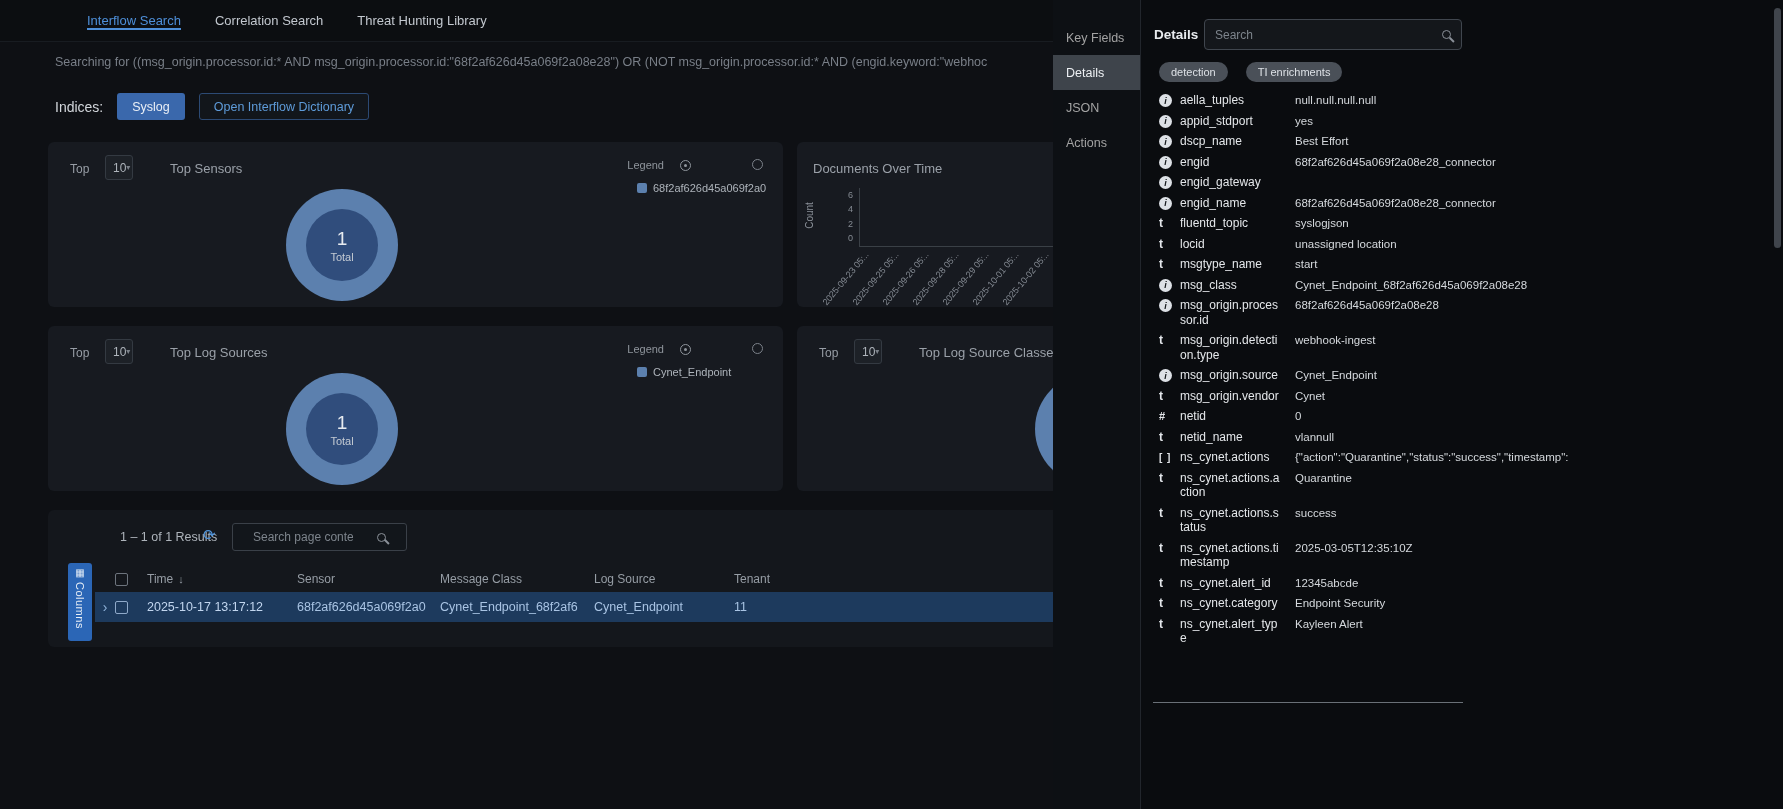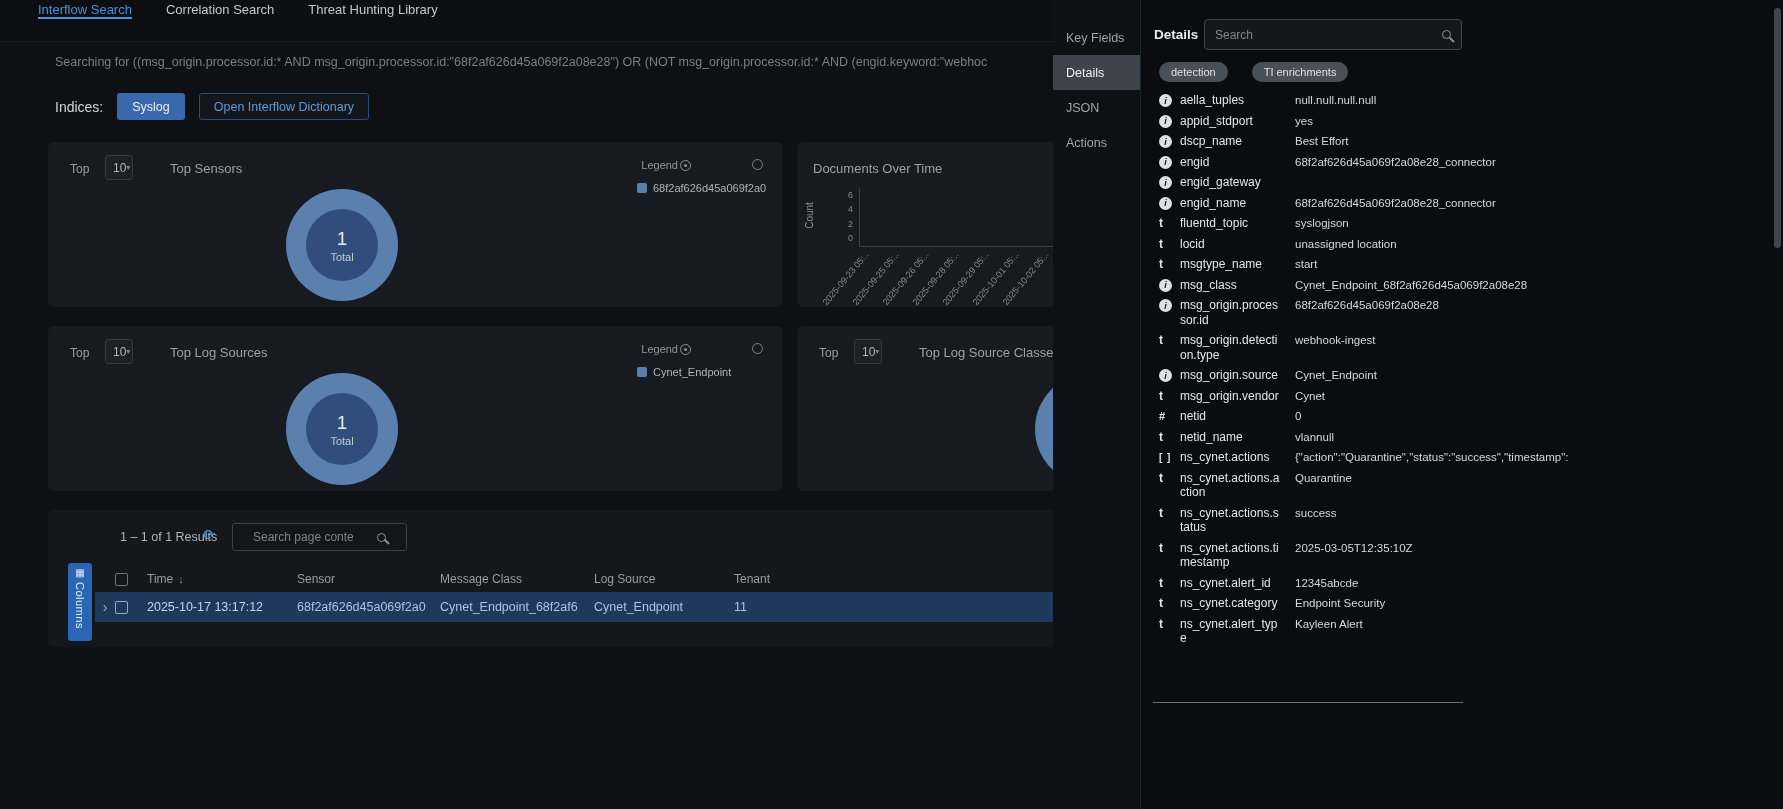--- a/index.html
+++ b/index.html
@@ -1,39 +1,39 @@
 <!DOCTYPE html>
 <html><head>
 <meta charset="utf-8">
 <style>
 *{margin:0;padding:0;box-sizing:border-box}
 html,body{width:1783px;height:809px;background:#0c0e11;font-family:"Liberation Sans",sans-serif;overflow:hidden;position:relative;color:#c6ccd3}
 
 .main{position:absolute;left:0;top:0;width:1053px;height:809px;background:#0e1014;overflow:hidden}
-.tabbar{position:absolute;left:0;top:0;width:100%;height:42px;background:#0c0e11;border-bottom:1px solid #181c21;display:flex;align-items:flex-start;padding-left:38px}
+.tabbar{position:absolute;left:0;top:0;width:100%;height:42px;background:#0c0e11;border-bottom:1px solid #181c21;display:flex;align-items:center;padding-left:87px}
 .tabs{display:flex}
 .tab{display:flex;align-items:center;margin-right:34px;font-size:13px;color:#c3c8cf;border-bottom:2px solid transparent;cursor:pointer;white-space:nowrap;padding-top:2px}
 .tab.selected{color:#4e8fd9;border-bottom-color:#4e8fd9}
 .searchline{position:absolute;left:55px;top:55px;width:992px;font-size:12.5px;color:#797f88;white-space:nowrap;overflow:hidden}
 .indices-row{position:absolute;left:55px;top:93px;display:flex;align-items:center;gap:14px}
 .indices-label{font-size:14px;color:#d2d6db}
 .btn-syslog{background:#3a68ac;color:#e9eff6;border:none;border-radius:3px;height:27px;padding:0 15px;font-size:12.5px;font-family:inherit;cursor:pointer}
 .btn-dict{background:#12161b;color:#5e9bd9;border:1px solid #2c4a74;border-radius:3px;height:27px;padding:0 14px;font-size:12.5px;font-family:inherit;cursor:pointer}
 
 .panel{position:absolute;background:#171a20;border-radius:6px}
 #p-sensors{left:48px;top:142px;width:735px;height:165px}
 #p-docs{left:797px;top:142px;width:735px;height:165px}
 #p-logsources{left:48px;top:326px;width:735px;height:165px}
 #p-classes{left:797px;top:326px;width:735px;height:165px;overflow:hidden}
 #p-results{left:48px;top:510px;width:1600px;height:137px;background:#14171c}
 .ph-top{position:absolute;left:22px;top:15px;font-size:12px;color:#979da5;line-height:24px}
 .select{position:absolute;left:57px;top:13px;width:28px;height:25px;background:#1d2127;border:1px solid #343a42;border-radius:3px;display:flex;align-items:center;justify-content:space-between;padding:0 7px;font-size:12px;color:#aeb4bb;cursor:pointer}
 .select .caret{font-size:8px;color:#7c828a}
 .panel-title{position:absolute;left:122px;top:15px;font-size:13px;color:#9aa0a8;line-height:24px;white-space:nowrap}
-.legend-head{position:absolute;top:17px;right:92px;display:flex;align-items:center;gap:2px;font-size:11px;color:#8f959c;cursor:pointer}
+.legend-head{position:absolute;top:17px;right:92px;display:flex;align-items:center;gap:16px;font-size:11px;color:#8f959c;cursor:pointer}
 .gear-icon{width:11px;height:11px;border:1px solid #8f959c;border-radius:50%;position:relative;display:inline-block}
 .gear-icon::after{content:"";position:absolute;left:3px;top:3px;width:3px;height:3px;background:#8f959c;border-radius:50%}
 .ring-icon{position:absolute;top:17px;right:20px;width:11px;height:11px;border:1px solid #7c828a;border-radius:50%;cursor:pointer}
 .legend-items{position:absolute;top:40px;right:14px;width:132px;display:flex;flex-direction:column;gap:4px}
 .legend-item{display:flex;align-items:center;gap:6px;font-size:11px;color:#aeb4bb;cursor:pointer}
 .legend-swatch{width:10px;height:10px;background:#5c80ae;border-radius:2px;flex:none}
 .donut{position:absolute;left:238px;top:47px;width:112px;height:112px;border-radius:50%;background:#5c80ae;display:flex;align-items:center;justify-content:center;cursor:pointer}
 .donut-hole{width:72px;height:72px;border-radius:50%;background:#304d7c;display:flex;flex-direction:column;align-items:center;justify-content:center}
 .donut-value{font-size:19px;color:#e7ebf0}
 .donut-label{font-size:11px;color:#c4cbd3;margin-top:1px}
@@ -71,21 +71,21 @@
 .tdata .c-time{color:#c2d6ef}
 .th{cursor:pointer}
 
 .side-menu{position:absolute;left:1053px;top:0;width:87px;height:809px;background:#0d1014;padding-top:20px}
 .menu-item{height:35px;display:flex;align-items:center;padding-left:13px;font-size:12.5px;color:#a3a3a3;cursor:pointer}
 .menu-item.selected{background:#3e444b;color:#eef1f4}
 
 .details{position:absolute;left:1140px;top:0;width:643px;height:809px;background:#0a0c0f;border-left:1px solid #22262c}
 .details-title{position:absolute;left:13px;top:27px;font-size:13.5px;font-weight:bold;color:#e8ebee}
 .details-search{position:absolute;left:63px;top:19px;width:258px;height:31px;background:#14171b;border:1px solid #40464e;border-radius:4px;display:flex;align-items:center;padding:0 10px;gap:8px}
-.tags{position:absolute;left:18px;top:62px;display:flex;gap:24px}
+.tags{position:absolute;left:18px;top:62px;display:flex;gap:18px}
 .tag{background:#4a5058;color:#dde1e6;font-size:11px;padding:4px 12px;border-radius:11px;cursor:pointer;white-space:nowrap}
 .fields{position:absolute;left:0;top:90px;right:12px;bottom:0;overflow:hidden}
 .frow{display:flex;align-items:flex-start;padding:3px 0 3px 18px}
 .ficon{width:21px;flex:none;display:flex;align-items:flex-start;padding-top:1px}
 .fi-info{width:13px;height:13px;border-radius:50%;background:#dde1e6;color:#15181c;font-size:9px;font-weight:bold;font-style:italic;display:flex;align-items:center;justify-content:center}
 .fi-info::before{content:"i"}
 .fi-text{color:#e3e6ea;font-weight:bold;font-size:12px;line-height:13px}
 .fi-text::before{content:"t"}
 .fi-number{color:#e3e6ea;font-weight:bold;font-size:11px;line-height:13px}
 .fi-number::before{content:"#"}

